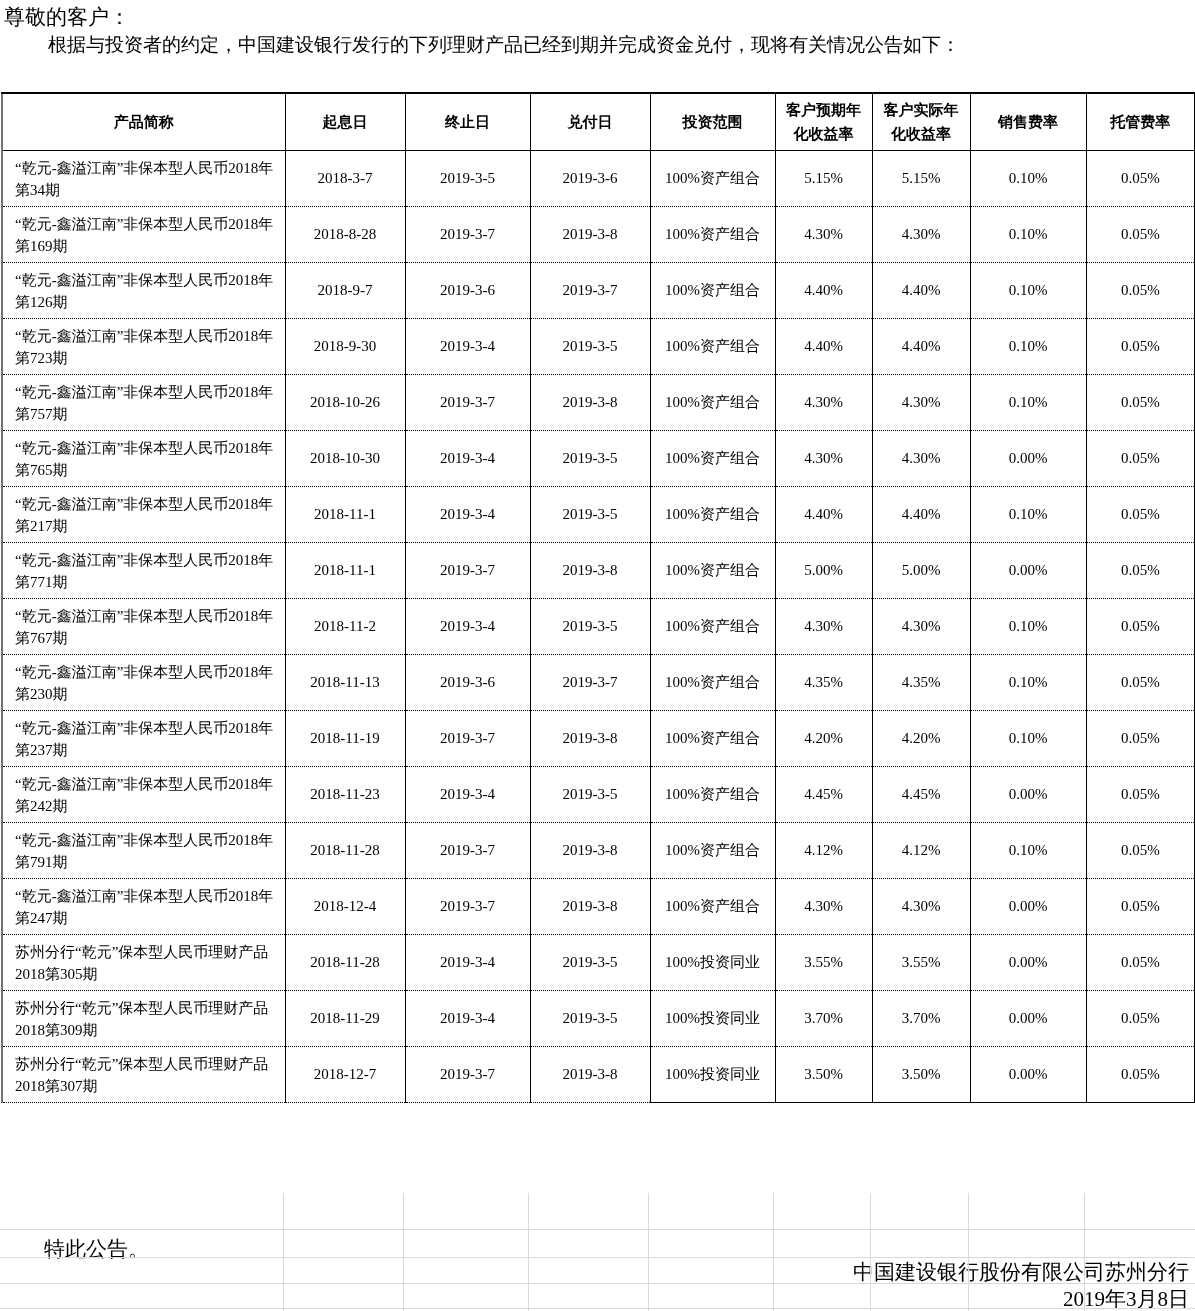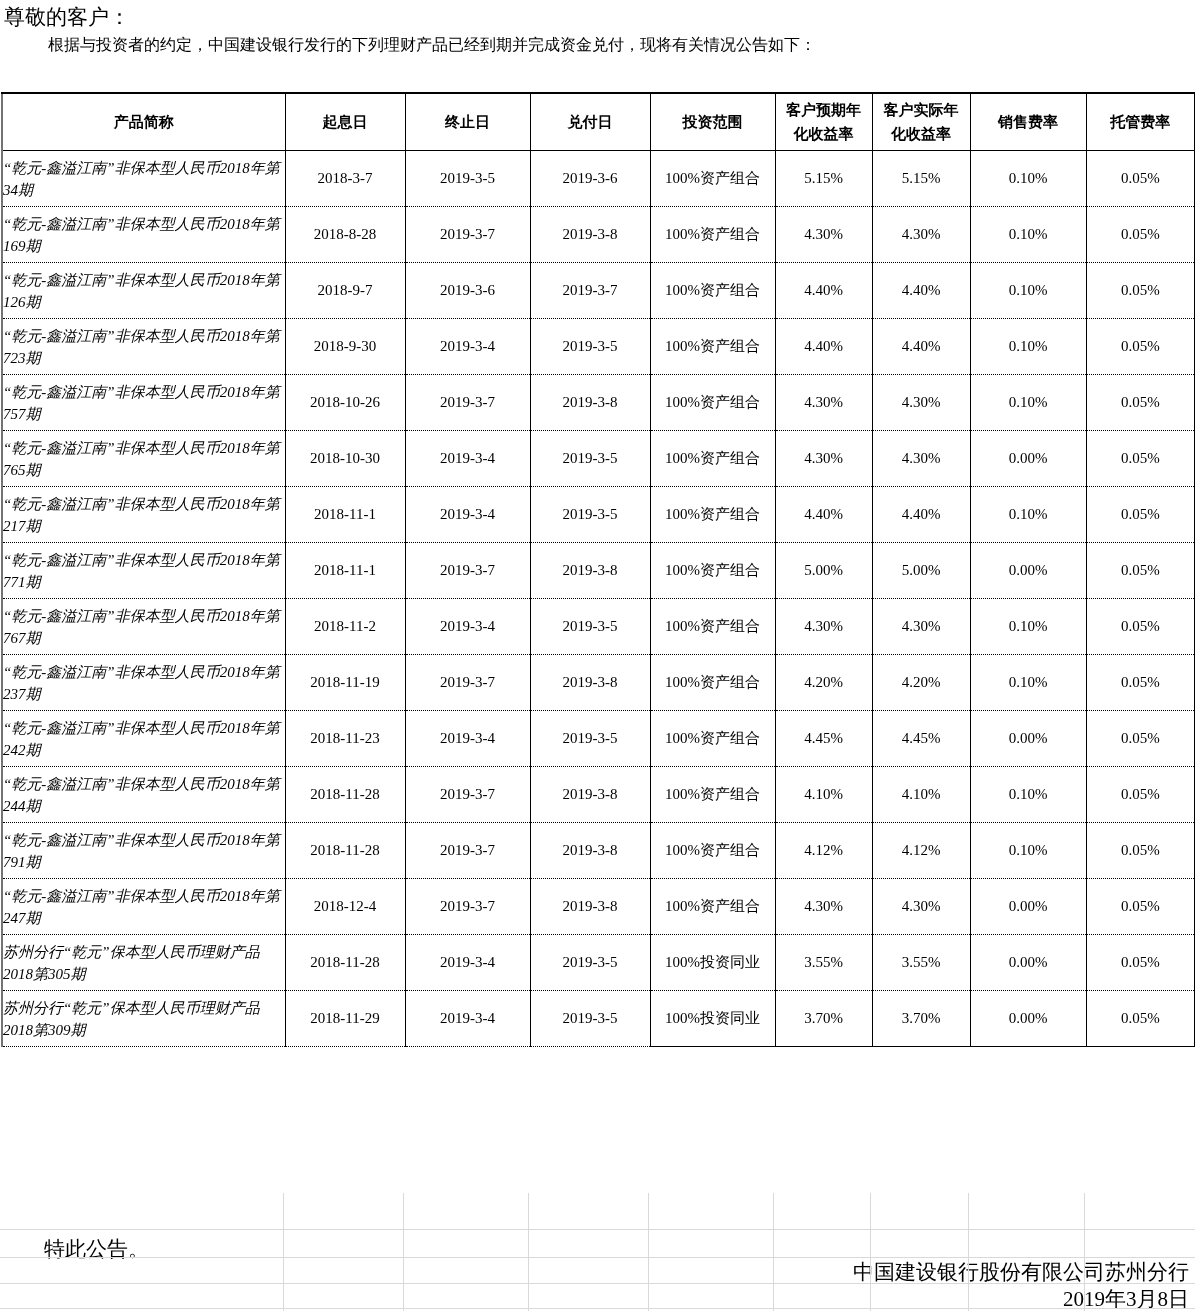--- a/index.html
+++ b/index.html
@@ -11,21 +11,21 @@
     color: #000000;
     font-family: "Liberation Serif", "DejaVu Serif", serif;
     overflow: hidden;
   }
   .salutation {
     position: absolute; left: 4px; top: 4px;
     font-size: 21px; line-height: 26px; white-space: nowrap;
   }
   .intro {
     position: absolute; left: 48px; top: 32px;
-    font-size: 16px; line-height: 26px; white-space: nowrap;
+    font-size: 19px; line-height: 26px; white-space: nowrap;
   }
   table.products {
     position: absolute; left: 1px; top: 92px;
     border-collapse: collapse;
     table-layout: fixed;
     width: 1193px;
     border-top: 2px solid #000;
     border-left: 2px solid #737373;
     border-right: 2px solid #000;
     border-bottom: none;
@@ -46,23 +46,22 @@
     border-bottom: 1px dotted #000;
     font-size: 15px;
     height: 55px;
     padding: 0 2px;
     text-align: center;
     vertical-align: middle;
     overflow: hidden;
   }
   table.products td.name-cell {
     text-align: left;
-    padding: 0 3px 0 0;
+    padding: 0 3px 0 12px;
     line-height: 22px;
-    font-style: italic;
   }
   
   table.products tbody tr:last-child td:nth-child(n+5) { border-bottom: 1px solid #000; }
   .closing {
     position: absolute; left: 44px; top: 1236px;
     font-size: 21px; line-height: 26px; white-space: nowrap; text-align: center;
   }
   .signature {
     position: absolute; right: 6px; top: 1259px;
     font-size: 21px; line-height: 26px; white-space: nowrap; text-align: right;
@@ -201,50 +200,50 @@
     <td>2018-11-2</td>
     <td>2019-3-4</td>
     <td>2019-3-5</td>
     <td>100%资产组合</td>
     <td>4.30%</td>
     <td>4.30%</td>
     <td>0.10%</td>
     <td>0.05%</td>
   </tr>
         <tr>
+    <td class="name-cell">“乾元-鑫溢江南”非保本型人民币2018年第230期</td>
+    <td>2018-11-13</td>
+    <td>2019-3-6</td>
+    <td>2019-3-7</td>
+    <td>100%资产组合</td>
+    <td>4.35%</td>
+    <td>4.35%</td>
+    <td>0.10%</td>
+    <td>0.05%</td>
+  </tr>
+        <tr>
     <td class="name-cell">“乾元-鑫溢江南”非保本型人民币2018年第237期</td>
     <td>2018-11-19</td>
     <td>2019-3-7</td>
     <td>2019-3-8</td>
     <td>100%资产组合</td>
     <td>4.20%</td>
     <td>4.20%</td>
     <td>0.10%</td>
     <td>0.05%</td>
   </tr>
         <tr>
     <td class="name-cell">“乾元-鑫溢江南”非保本型人民币2018年第242期</td>
     <td>2018-11-23</td>
     <td>2019-3-4</td>
     <td>2019-3-5</td>
     <td>100%资产组合</td>
     <td>4.45%</td>
     <td>4.45%</td>
     <td>0.00%</td>
-    <td>0.05%</td>
-  </tr>
-        <tr>
-    <td class="name-cell">“乾元-鑫溢江南”非保本型人民币2018年第244期</td>
-    <td>2018-11-28</td>
-    <td>2019-3-7</td>
-    <td>2019-3-8</td>
-    <td>100%资产组合</td>
-    <td>4.10%</td>
-    <td>4.10%</td>
-    <td>0.10%</td>
     <td>0.05%</td>
   </tr>
         <tr>
     <td class="name-cell">“乾元-鑫溢江南”非保本型人民币2018年第791期</td>
     <td>2018-11-28</td>
     <td>2019-3-7</td>
     <td>2019-3-8</td>
     <td>100%资产组合</td>
     <td>4.12%</td>
     <td>4.12%</td>
@@ -274,20 +273,31 @@
     <td>0.05%</td>
   </tr>
         <tr>
     <td class="name-cell">苏州分行“乾元”保本型人民币理财产品2018第309期</td>
     <td>2018-11-29</td>
     <td>2019-3-4</td>
     <td>2019-3-5</td>
     <td>100%投资同业</td>
     <td>3.70%</td>
     <td>3.70%</td>
+    <td>0.00%</td>
+    <td>0.05%</td>
+  </tr>
+        <tr>
+    <td class="name-cell">苏州分行“乾元”保本型人民币理财产品2018第307期</td>
+    <td>2018-12-7</td>
+    <td>2019-3-7</td>
+    <td>2019-3-8</td>
+    <td>100%投资同业</td>
+    <td>3.50%</td>
+    <td>3.50%</td>
     <td>0.00%</td>
     <td>0.05%</td>
   </tr>
       </tbody>
   </table>
 
   <div class="closing">特此公告。</div>
   <div class="signature">中国建设银行股份有限公司苏州分行</div>
   <div class="sign-date">2019年3月8日</div>
 

